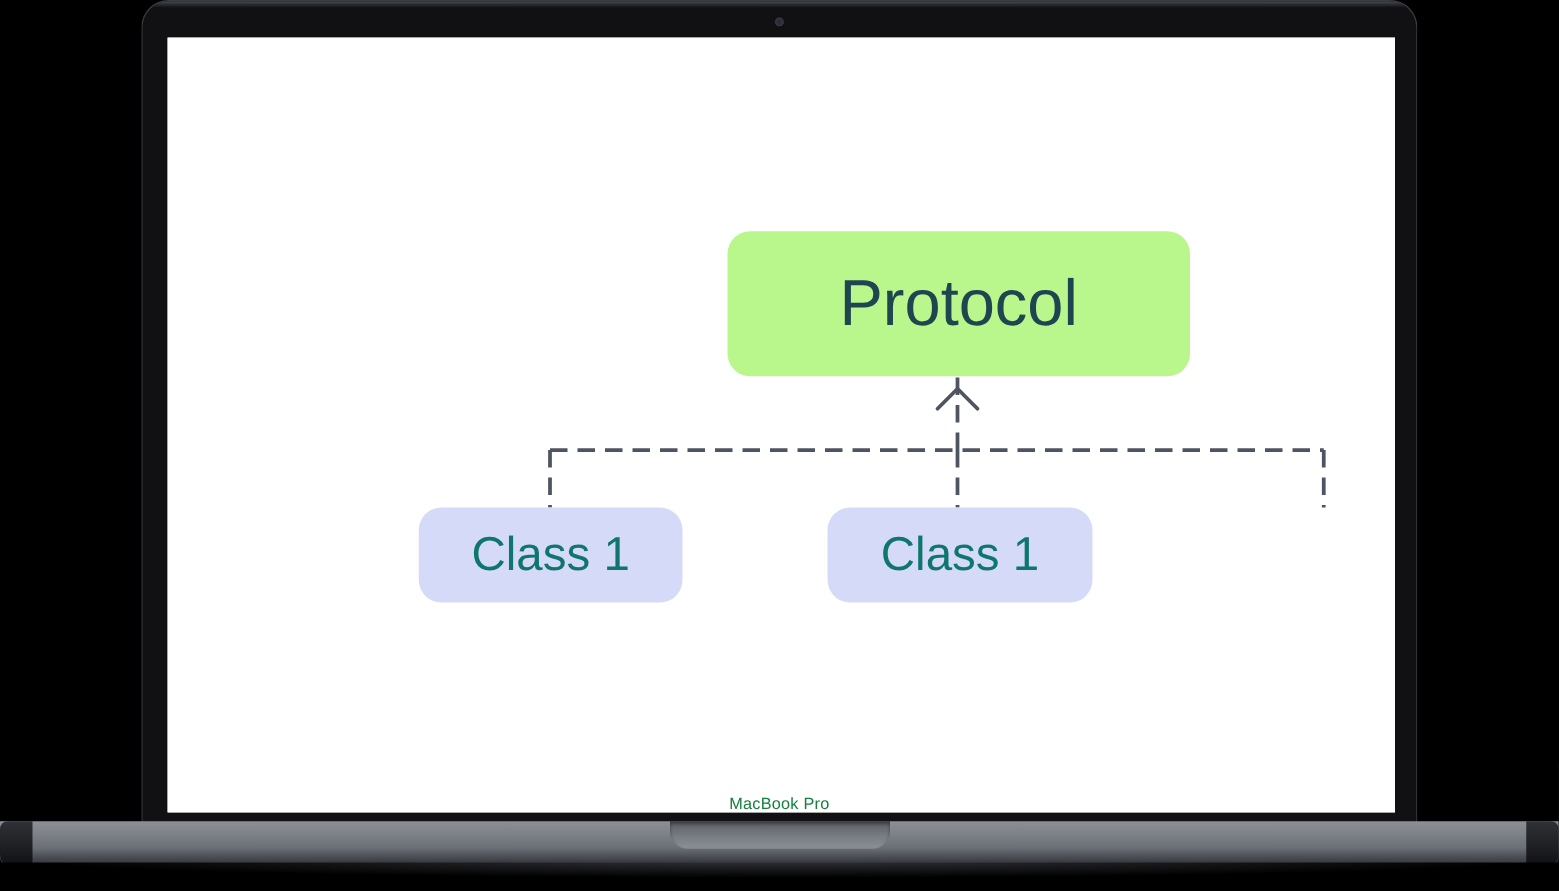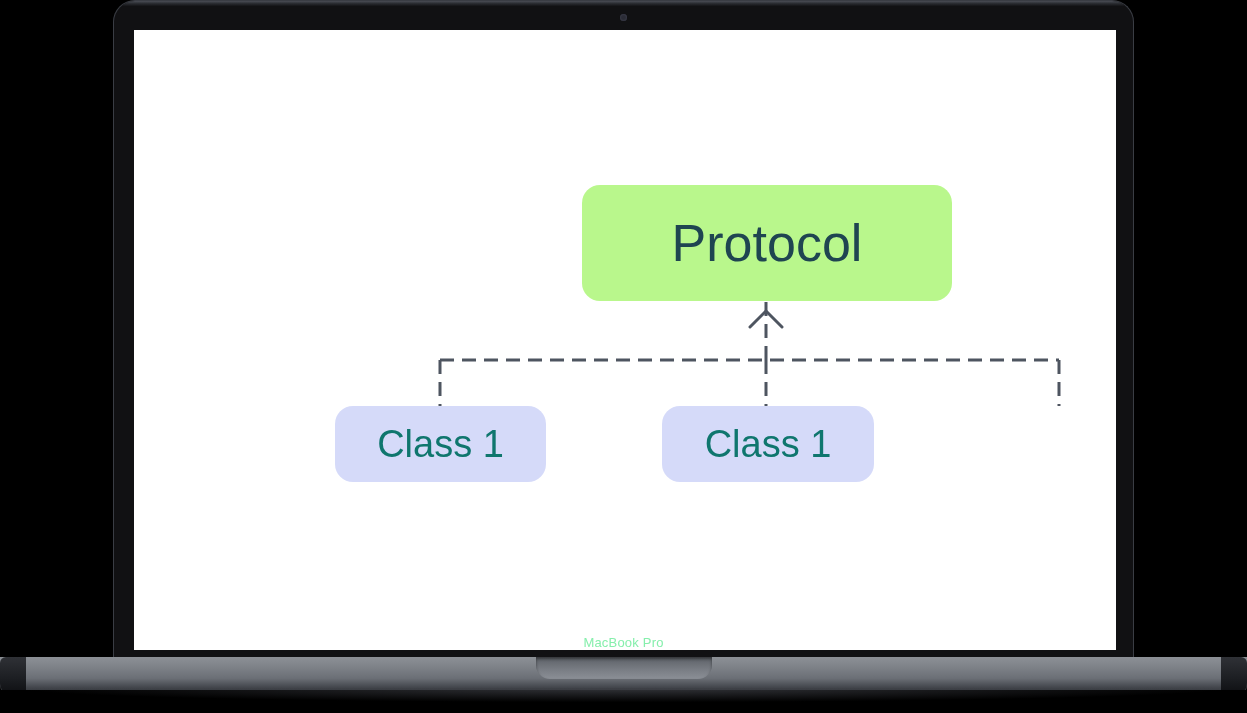--- a/index.html
+++ b/index.html
@@ -52,21 +52,21 @@
     background: #2b2c36;
     box-shadow: inset 0 0 2px #4b4d5e;
   }
 
   .bezel-label {
     position: absolute;
     left: 0;
     right: 0;
     bottom: 8px;
     text-align: center;
-    color: #86efac;
+    color: #15803d;
     font-size: 13px;
     letter-spacing: 0.2px;
     font-family: "Liberation Sans", sans-serif;
   }
 
   
   .screen {
     position: absolute;
     left: 20px;
     top: 29px;

